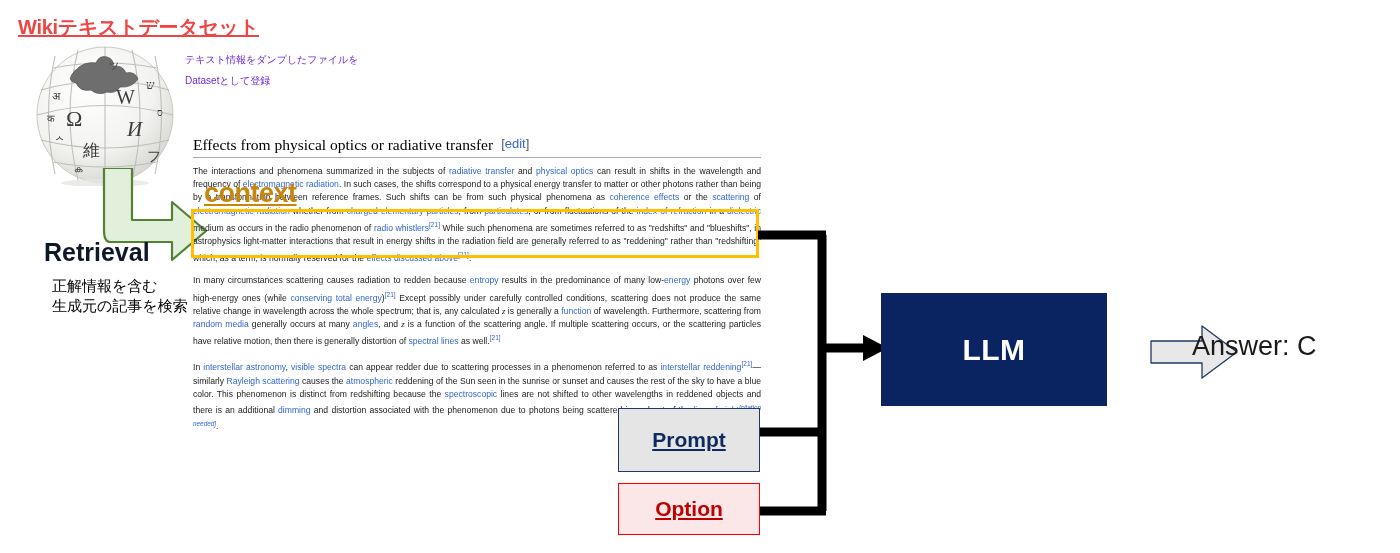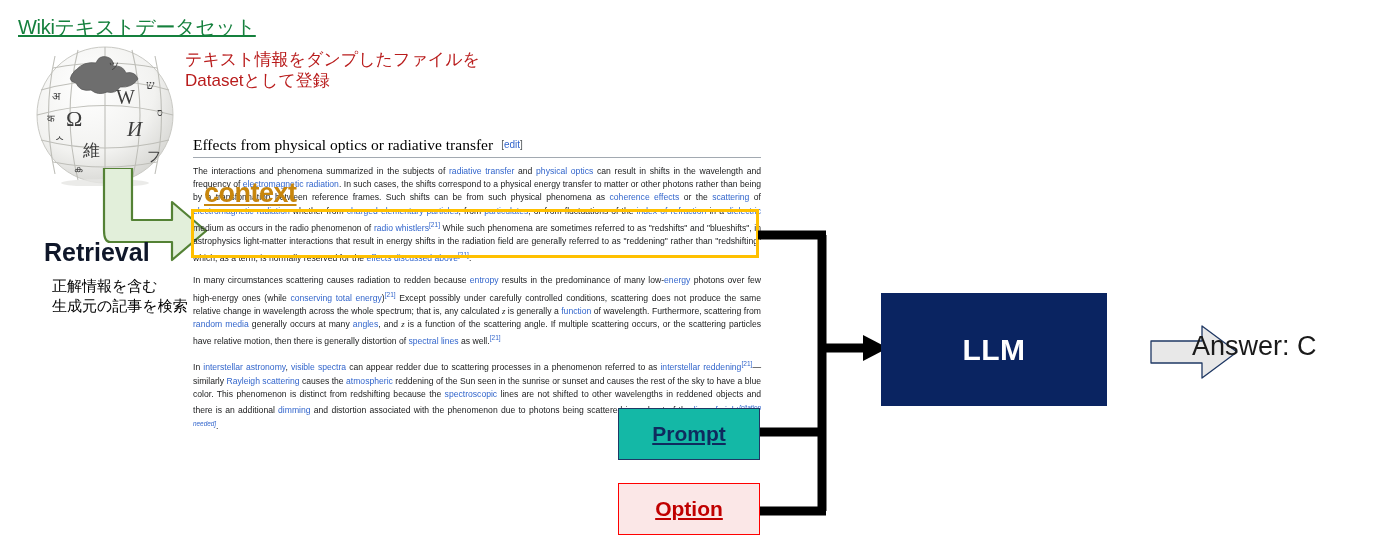--- a/index.html
+++ b/index.html
@@ -16,40 +16,40 @@
     height: 553px;
     background: #ffffff;
     overflow: hidden;
   }
   .abs { position: absolute; }
 
   
   #title {
     left: 18px; top: 14px;
     font-size: 20px;
-    font-weight: normal;
-    color: #15803d;
+    font-weight: bold;
+    color: #ef4444;
     text-decoration: underline;
     letter-spacing: -0.3px;
     white-space: nowrap;
   }
 
   
   #globe-wrap {
     left: 28px; top: 44px;
     width: 155px; height: 142px;
   }
   #globe-wrap svg { display: block; }
 
   
   #dataset-caption {
     left: 185px; top: 49px;
-    font-size: 17px;
+    font-size: 10px;
     line-height: 21px;
-    color: #b91c1c;
+    color: #6d28d9;
     white-space: pre-line;
   }
 
   
   #retrieval-arrow {
     left: 88px; top: 168px;
     width: 120px; height: 96px;
   }
   #retrieval-label {
     left: 44px; top: 238px;
@@ -77,21 +77,21 @@
     font-size: 15.5px;
     font-weight: normal;
     color: #000000;
     border-bottom: 1px solid #a2a9b1;
     padding-bottom: 3px;
     margin-bottom: 7px;
     white-space: nowrap;
   }
   #wiki-heading .edit {
     font-family: "Liberation Sans", sans-serif;
-    font-size: 10px;
+    font-size: 13px;
     color: #3366cc;
     vertical-align: 2px;
     margin-left: 8px;
   }
   #wiki-heading .edit .brk { color: #54595d; }
   .wiki-para {
     font-size: 8.6px;
     line-height: 13.2px;
     text-align: justify;
     margin: 0 0 9px 0;
@@ -124,22 +124,22 @@
 
   
   #connectors {
     left: 740px; top: 215px;
     width: 200px; height: 320px;
   }
 
   
   #prompt-box {
     left: 618px; top: 408px;
-    width: 142px; height: 52px;
-    background: #14b8a6;
+    width: 142px; height: 64px;
+    background: #e5e5e5;
     border: 1px solid #1f3864;
     box-sizing: border-box;
     display: flex; align-items: center; justify-content: center; text-align: center;
   }
   #prompt-box .lbl {
     font-size: 21px; font-weight: bold;
     color: #0f2a5e;
     text-decoration: underline;
   }
   #option-box {

